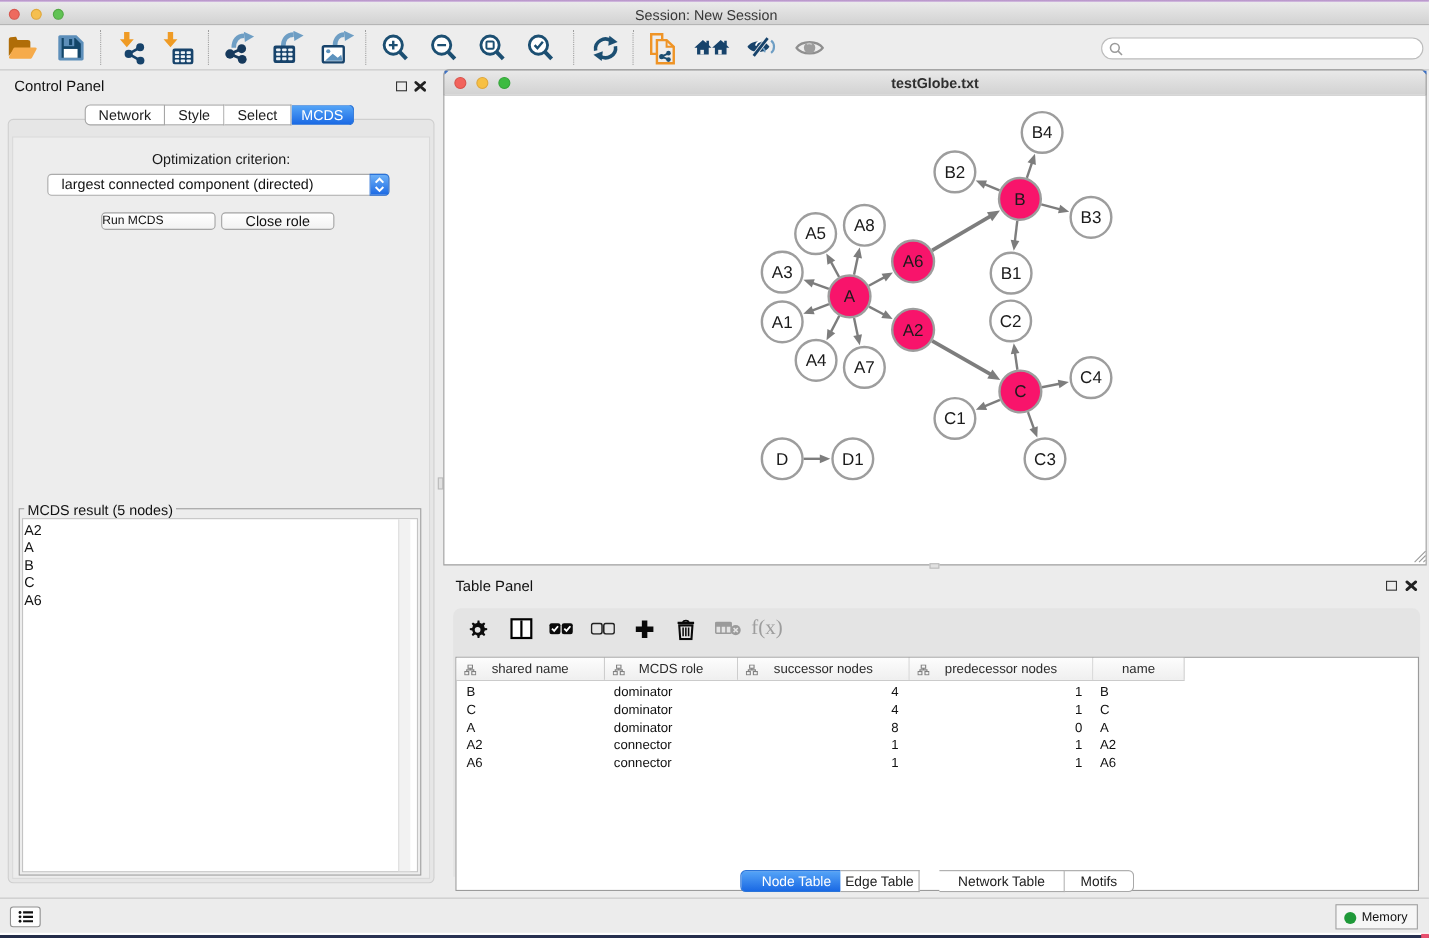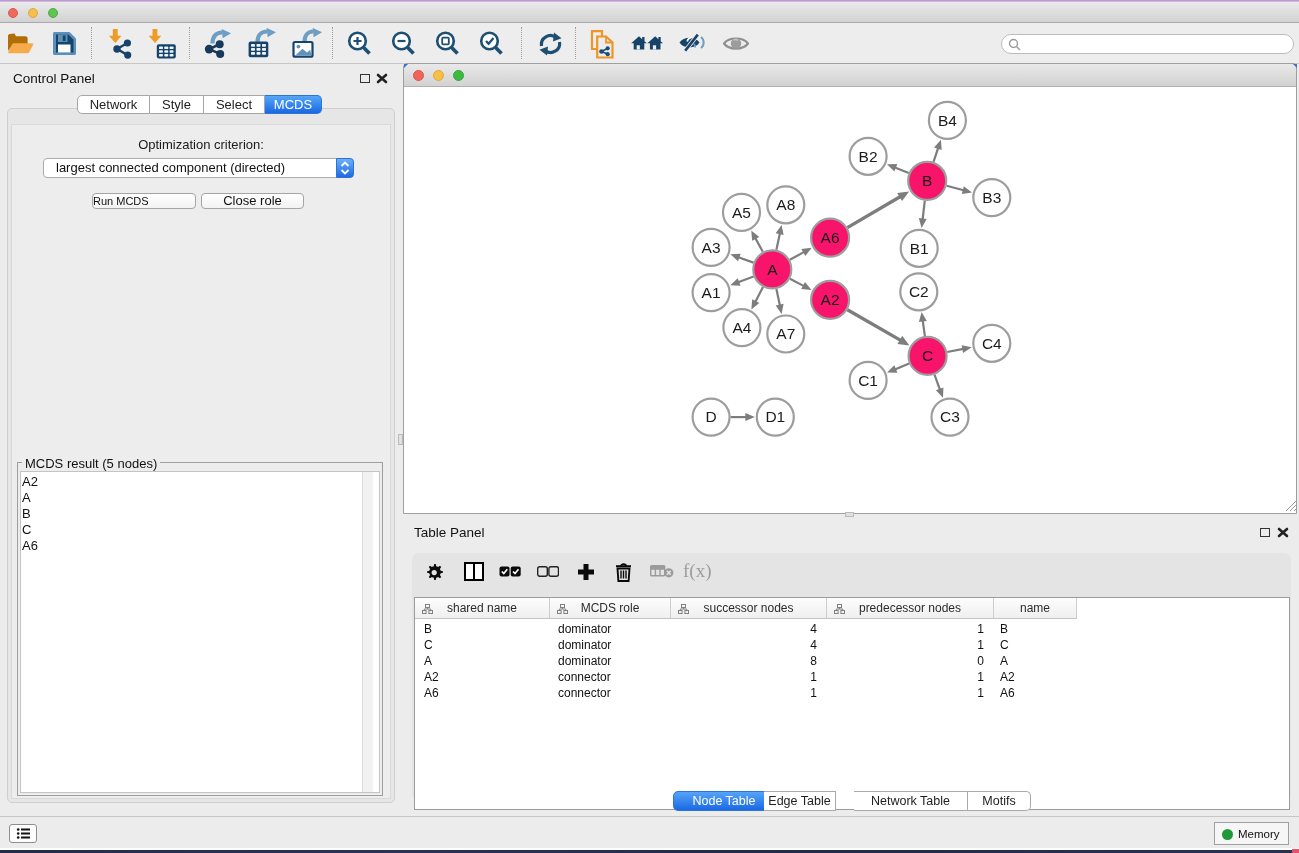--- a/index.html
+++ b/index.html
@@ -16,20 +16,21 @@
 .rowt{position:absolute;font-size:12px;color:#111;height:16px;line-height:16px}
 </style></head>
 <body>
 
 <div class="abs" style="left:0;top:0;width:1299px;height:2px;background:linear-gradient(#b38cc5,#d9c7e6)"></div>
 
 <div class="abs" style="left:0;top:2px;width:1299px;height:21px;background:linear-gradient(#eaeaea,#d2d2d2);border-bottom:1px solid #a9a9a9">
   <div class="light" style="left:8px;top:6px;background:#ee6a5f;border:0.5px solid #d65850"></div>
   <div class="light" style="left:28px;top:6px;background:#f5bf4f;border:0.5px solid #dfa73c"></div>
   <div class="light" style="left:48px;top:6px;background:#61c354;border:0.5px solid #53a845"></div>
+  <div class="abs" style="left:0;top:4px;width:1284px;text-align:center;font-size:13px;color:#383838">Session: New Session</div>
 </div>
 
 <div class="abs" style="left:0;top:23px;width:1299px;height:41px;background:#ededed;border-bottom:1px solid #c6c6c6"></div>
 
 <div class="abs" style="left:91px;top:27px;height:32px;border-left:1px dotted #9f9f9f"></div>
 <div class="abs" style="left:189px;top:27px;height:32px;border-left:1px dotted #9f9f9f"></div>
 <div class="abs" style="left:332px;top:27px;height:32px;border-left:1px dotted #9f9f9f"></div>
 <div class="abs" style="left:521px;top:27px;height:32px;border-left:1px dotted #9f9f9f"></div>
 <div class="abs" style="left:575px;top:27px;height:32px;border-left:1px dotted #9f9f9f"></div>
 
@@ -213,20 +214,21 @@
 <div class="abs" style="left:362px;top:472px;width:11px;height:320px;background:#f2f2f2;border-left:1px solid #ddd"></div>
 <div class="abs" style="left:22px;top:474px;font-size:13px;color:#111;line-height:16px">A2<br>A<br>B<br>C<br>A6</div>
 
 <div class="abs" style="left:398px;top:434px;width:5px;height:11px;background:#e0e0e0;border:1px solid #bbb"></div>
 
 <div class="abs" style="left:403px;top:63px;width:894px;height:451px;background:#fff;border:1px solid #9f9f9f;border-radius:5px 5px 0 0"></div>
 <div class="abs" style="left:403px;top:63px;width:894px;height:24px;background:linear-gradient(#e9e9e9,#d2d2d2);border:1px solid #9f9f9f;border-bottom:1px solid #b0b0b0;border-radius:5px 5px 0 0">
   <div class="tl2" style="left:9px;top:6px;background:#f2635c;border:0.5px solid #d9534b"></div>
   <div class="tl2" style="left:29px;top:6px;background:#f7c043;border:0.5px solid #dfa73c"></div>
   <div class="tl2" style="left:49px;top:6px;background:#3dbb41;border:0.5px solid #35a43a"></div>
+  <div class="abs" style="left:0;top:4px;width:100%;text-align:center;font-size:13px;font-weight:bold;color:#2e2e2e">testGlobe.txt</div>
 </div>
 <svg class="abs" style="left:404px;top:87px" width="893" height="426" viewBox="0 0 893 426" font-family="Liberation Sans, sans-serif">
 <line x1="349.6" y1="189.5" x2="334.2" y2="195.3" stroke="#7d7d7d" stroke-width="2.2"></line>
 <polygon points="326.3,198.3 333.7,191.2 336.6,198.7" fill="#7d7d7d"></polygon>
 <line x1="349.5" y1="175.6" x2="334.4" y2="170.2" stroke="#7d7d7d" stroke-width="2.2"></line>
 <polygon points="326.4,167.3 336.7,166.8 334.0,174.3" fill="#7d7d7d"></polygon>
 <line x1="359.0" y1="200.1" x2="351.3" y2="214.9" stroke="#7d7d7d" stroke-width="2.2"></line>
 <polygon points="347.4,222.4 348.2,212.2 355.3,215.9" fill="#7d7d7d"></polygon>
 <line x1="358.8" y1="164.8" x2="351.3" y2="150.9" stroke="#7d7d7d" stroke-width="2.2"></line>
 <polygon points="347.2,143.4 355.3,149.9 348.2,153.7" fill="#7d7d7d"></polygon>

